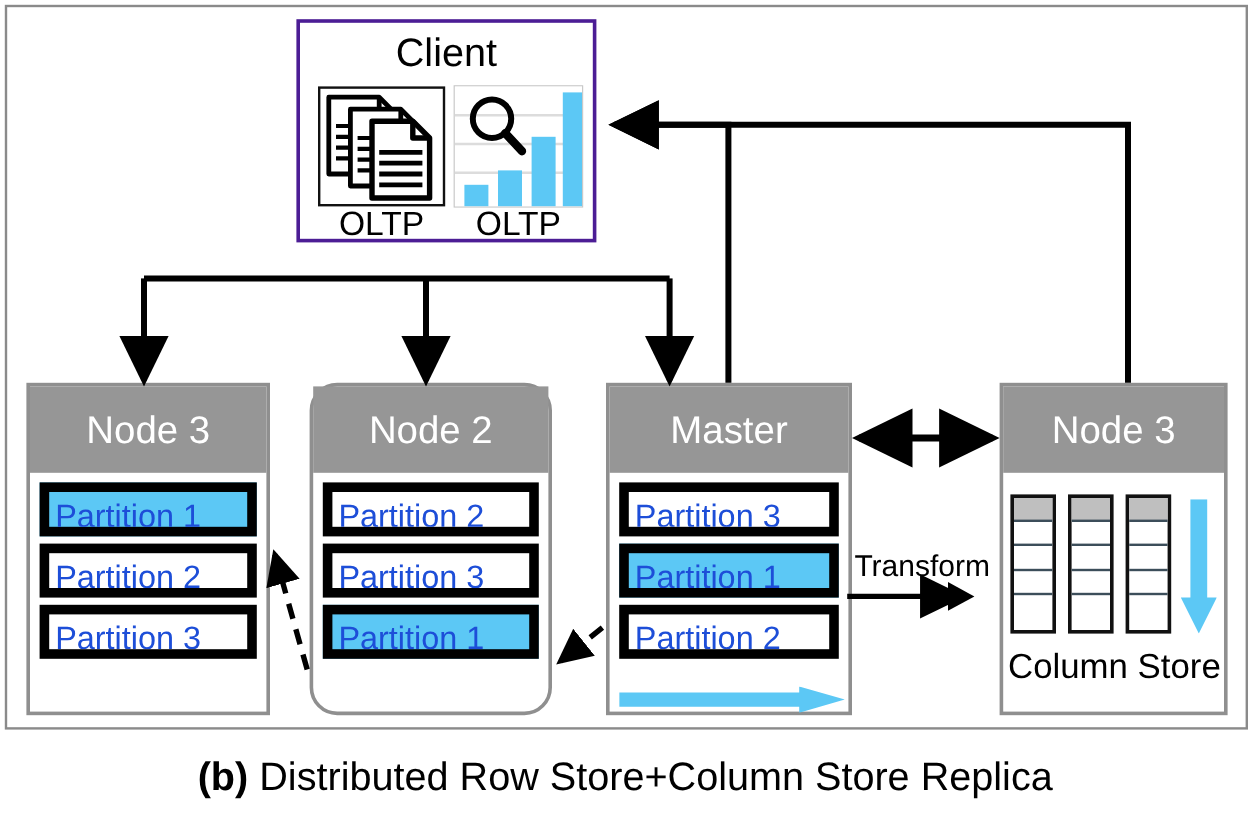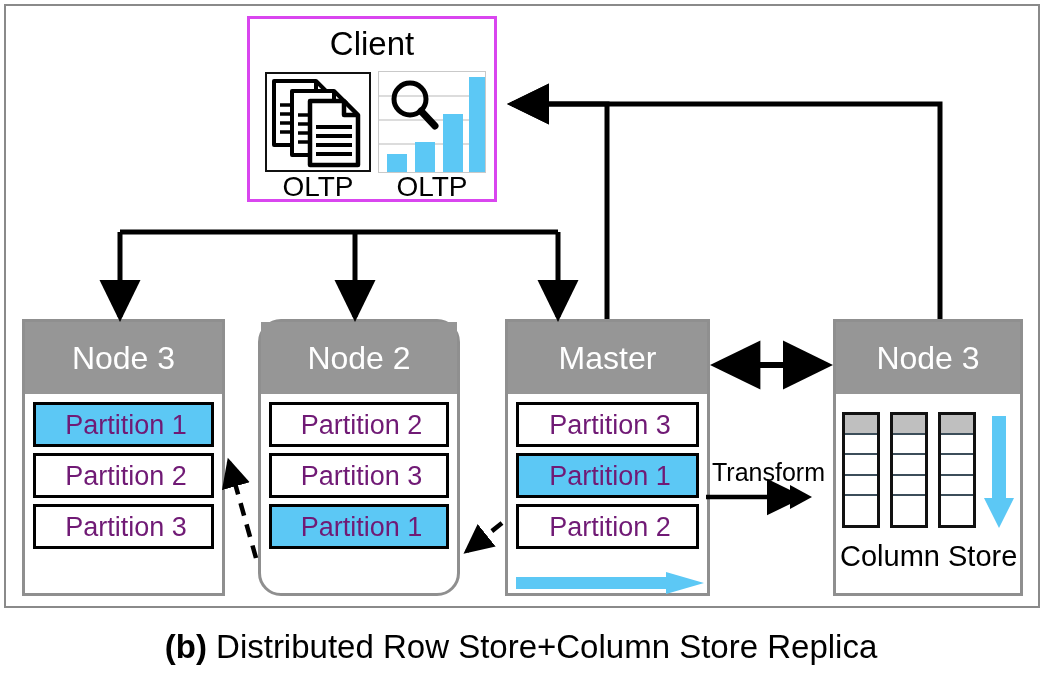--- a/index.html
+++ b/index.html
@@ -21,21 +21,21 @@
     width:1036px; height:604px;
     border:2px solid #8a8a8a;
     box-sizing:border-box;
     background:#ffffff;
   }
   
   #client-box{
     position:absolute;
     left:247px; top:16px;
     width:250px; height:186px;
-    border:3px solid #d946ef;
+    border:3px solid #4c1d95;
     box-sizing:border-box;
     background:#ffffff;
   }
   #client-title{
     position:absolute;
     left:0; top:6px;
     width:100%;
     text-align:center;
     font-size:33px;
     color:#000;
@@ -75,32 +75,31 @@
     line-height:72px;
     height:72px;
     width:100%;
     box-sizing:border-box;
   }
   .node-body{
     padding:8px 8px 8px 8px;
     box-sizing:border-box;
   }
   .partition{
-    border:3px solid #000000;
-    box-sizing:border-box;
-    background:#ffffff;
-    color:#701a75;
+    border:8px solid #000000;
+    box-sizing:border-box;
+    background:#ffffff;
+    color:#1d4ed8;
     font-size:27px;
     height:45px;
     line-height:40px;
     padding-left:5px;
     margin-bottom:6px;
     white-space:nowrap;
     overflow:hidden;
-    text-align:center;
   }
   .partition.highlight{background:#5CC8F5;}
 
   #node1{left:22px; top:319px; width:203px; height:277px;}
   #node2{left:258px; top:319px; width:202px; height:277px;border-radius:23px;}
   #master{left:505px; top:319px; width:205px; height:277px;}
   #node3{left:833px; top:319px; width:190px; height:277px;}
 
   
   #master-flow{

